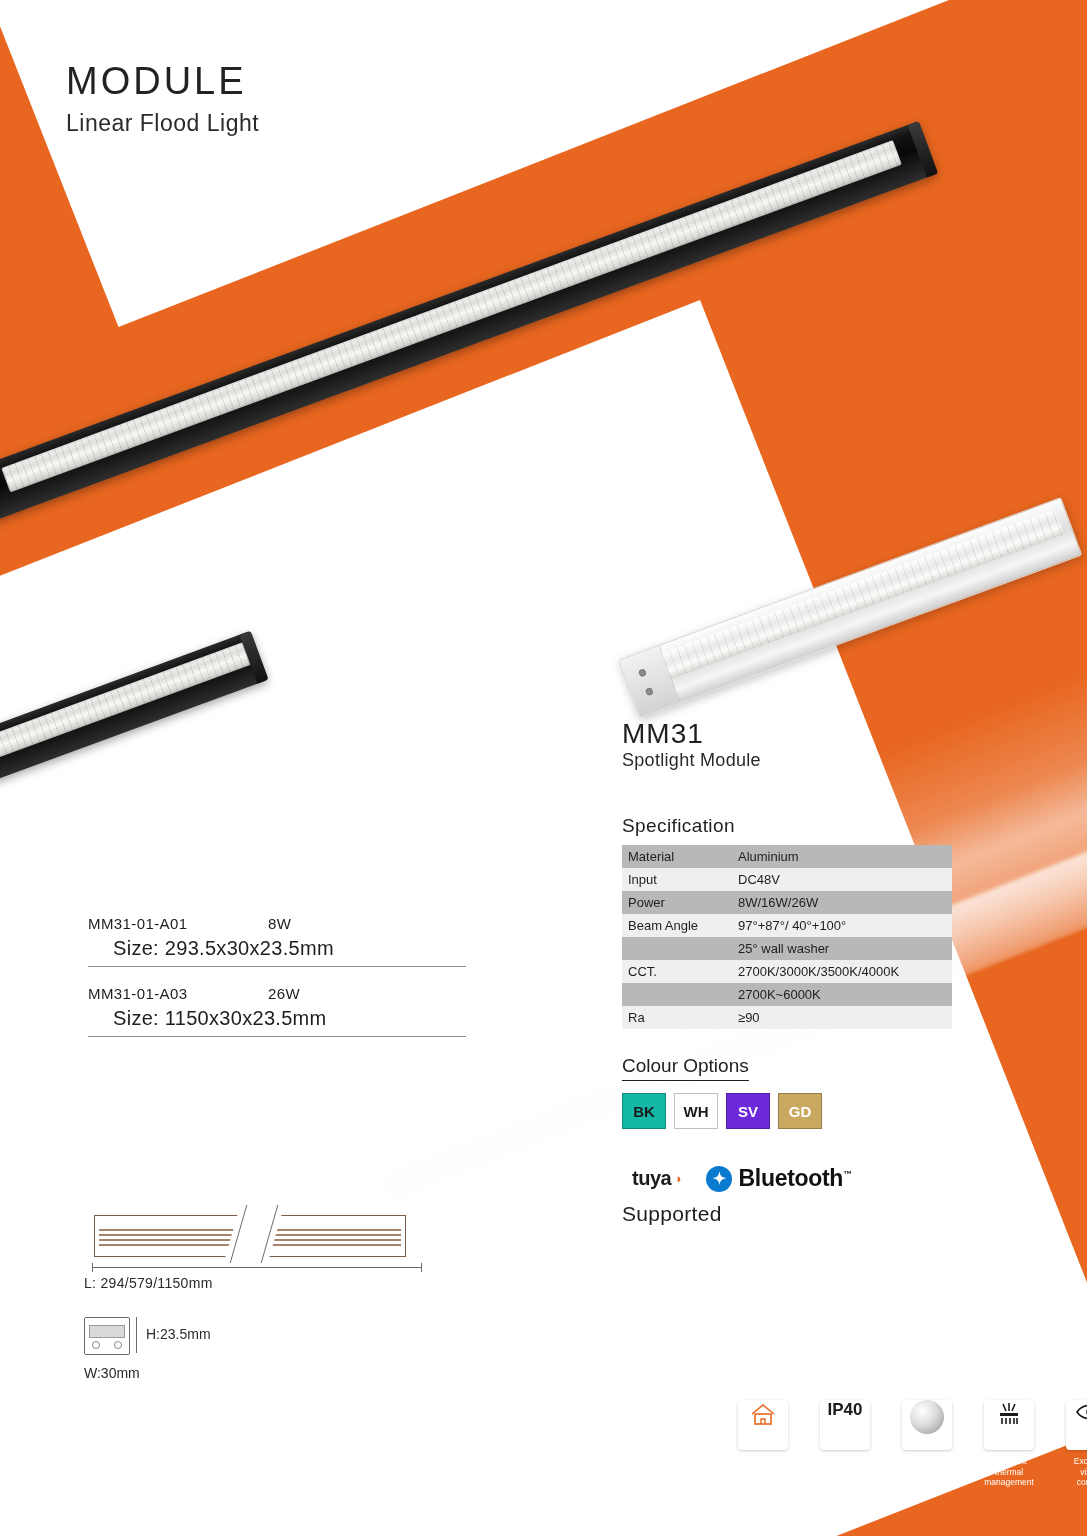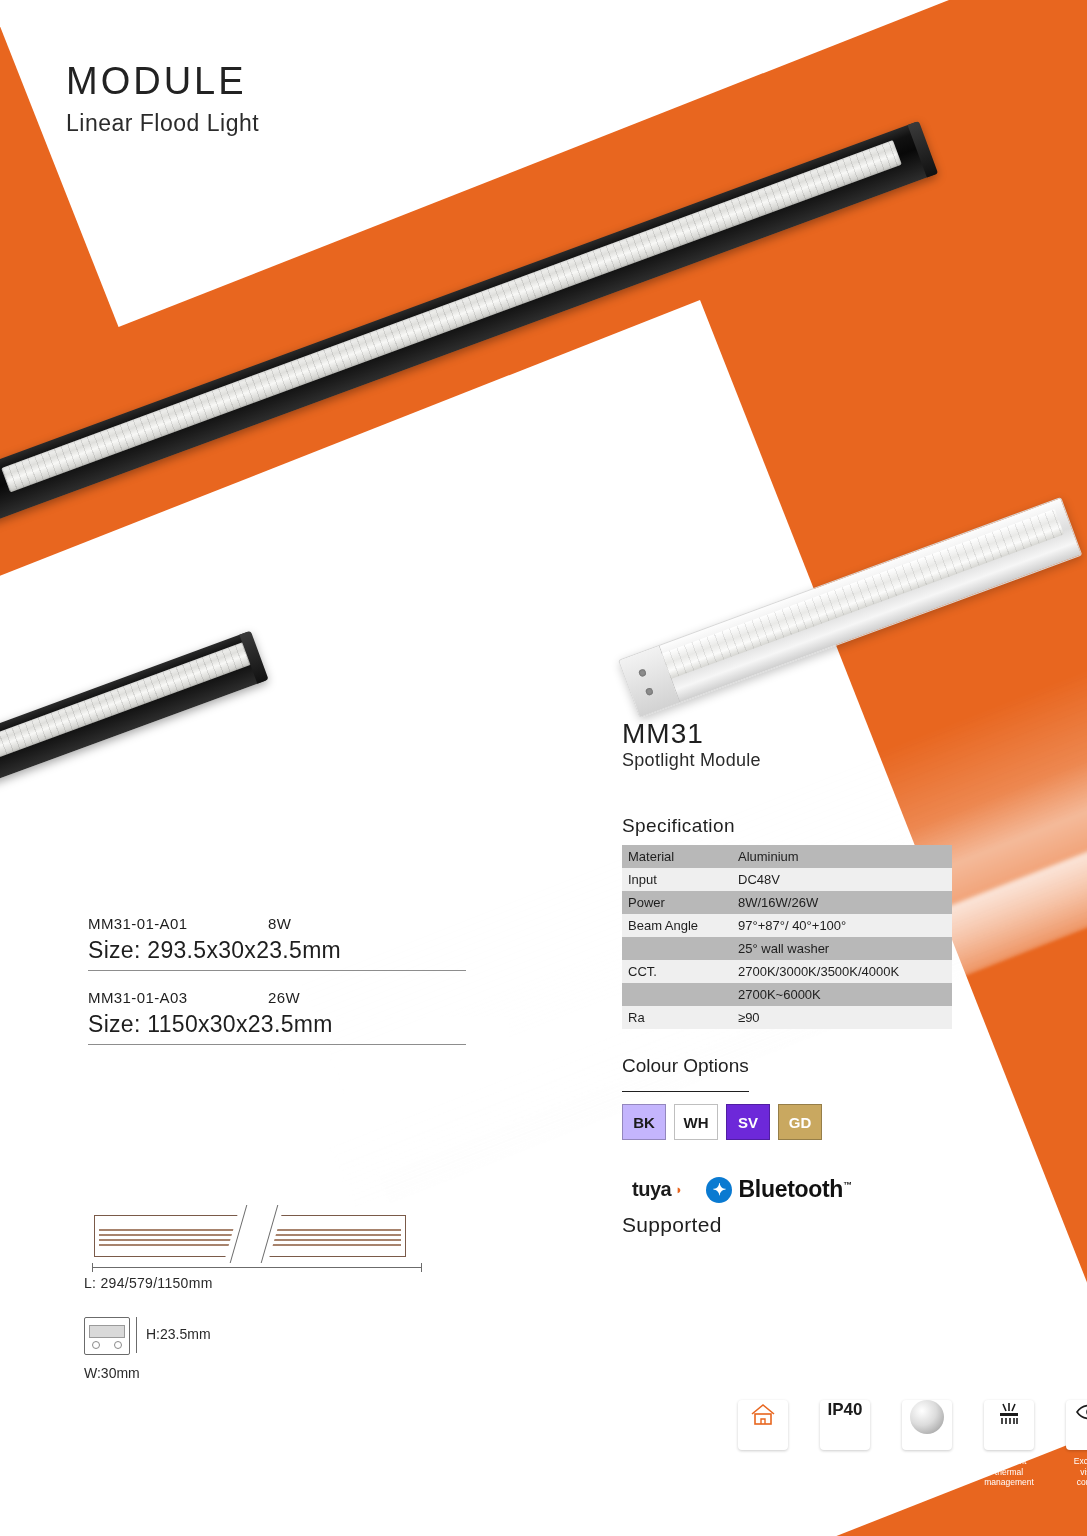--- a/index.html
+++ b/index.html
@@ -121,21 +121,21 @@
     position:absolute;width:7px;height:7px;border-radius:50%;
     background:#8d8d8d;box-shadow:inset 0 0 2px #555;
   }
 
   
   .models{position:absolute;left:88px;top:915px;width:378px;}
   .model{padding-bottom:6px;border-bottom:1px solid #8d8d8d;margin-bottom:18px;}
   .model:last-child{margin-bottom:0;}
   .model-line1{font-size:15px;color:#1e1e1e;letter-spacing:.4px;}
   .model-line1 .code{display:inline-block;min-width:180px;}
-  .model-line2{font-size:23px;color:#1e1e1e;letter-spacing:.3px;margin-top:5px;}
+  .model-line2{font-size:20px;color:#1e1e1e;letter-spacing:.3px;margin-top:5px;margin-left:25px;}
 
   
   .dims{position:absolute;left:84px;top:1205px;width:400px;}
   .dim-draw{position:relative;width:330px;height:58px;}
   .dim-body{
     position:absolute;left:10px;top:10px;width:310px;height:40px;
     border:1px solid #7a5a49;background:#fff;
   }
   .dim-body .inner{
     position:absolute;left:4px;right:4px;top:13px;height:20px;
@@ -177,28 +177,28 @@
   .sec-title{font-size:19px;color:#1f1f1f;margin:44px 0 8px;letter-spacing:.4px;}
 
   table.spec{border-collapse:collapse;width:330px;font-size:13px;color:#1e1e1e;}
   table.spec td{padding:2px 6px;border:0;height:19px;vertical-align:middle;}
   table.spec tr.shade td{background:#b8b8b8;}
   table.spec tr.light td{background:#efefef;}
   table.spec td.k{width:98px;}
 
   .co-title{
     font-size:19px;color:#1f1f1f;display:inline-block;
-    border-bottom:1px solid #1f1f1f;padding-bottom:14px;margin:26px 0 12px;
+    border-bottom:1px solid #1f1f1f;padding-bottom:3px;margin:26px 0 12px;
   }
   .swatches{display:flex;gap:8px;}
   .sw{
     width:42px;height:34px;display:flex;align-items:center;justify-content:center;
     font-size:15px;font-weight:bold;border:1px solid rgba(0,0,0,.25);
   }
-  .sw-bk{background:#c4b5fd;color:#1b1b1b;}
+  .sw-bk{background:#14b8a6;color:#1b1b1b;}
   .sw-wh{background:#ffffff;color:#1b1b1b;}
   .sw-sv{background:#6d28d9;color:#ffffff;}
   .sw-gd{background:#c9a860;color:#ffffff;}
 
   .logos{display:flex;align-items:center;gap:14px;margin-top:34px;}
   .tuya{
     background:#fff;border-radius:7px;padding:4px 10px;display:flex;align-items:center;gap:4px;
     font-size:20px;font-weight:bold;color:#1b1b1b;letter-spacing:-.5px;
   }
   .tuya .wifi{color:#e8661f;font-size:13px;}

